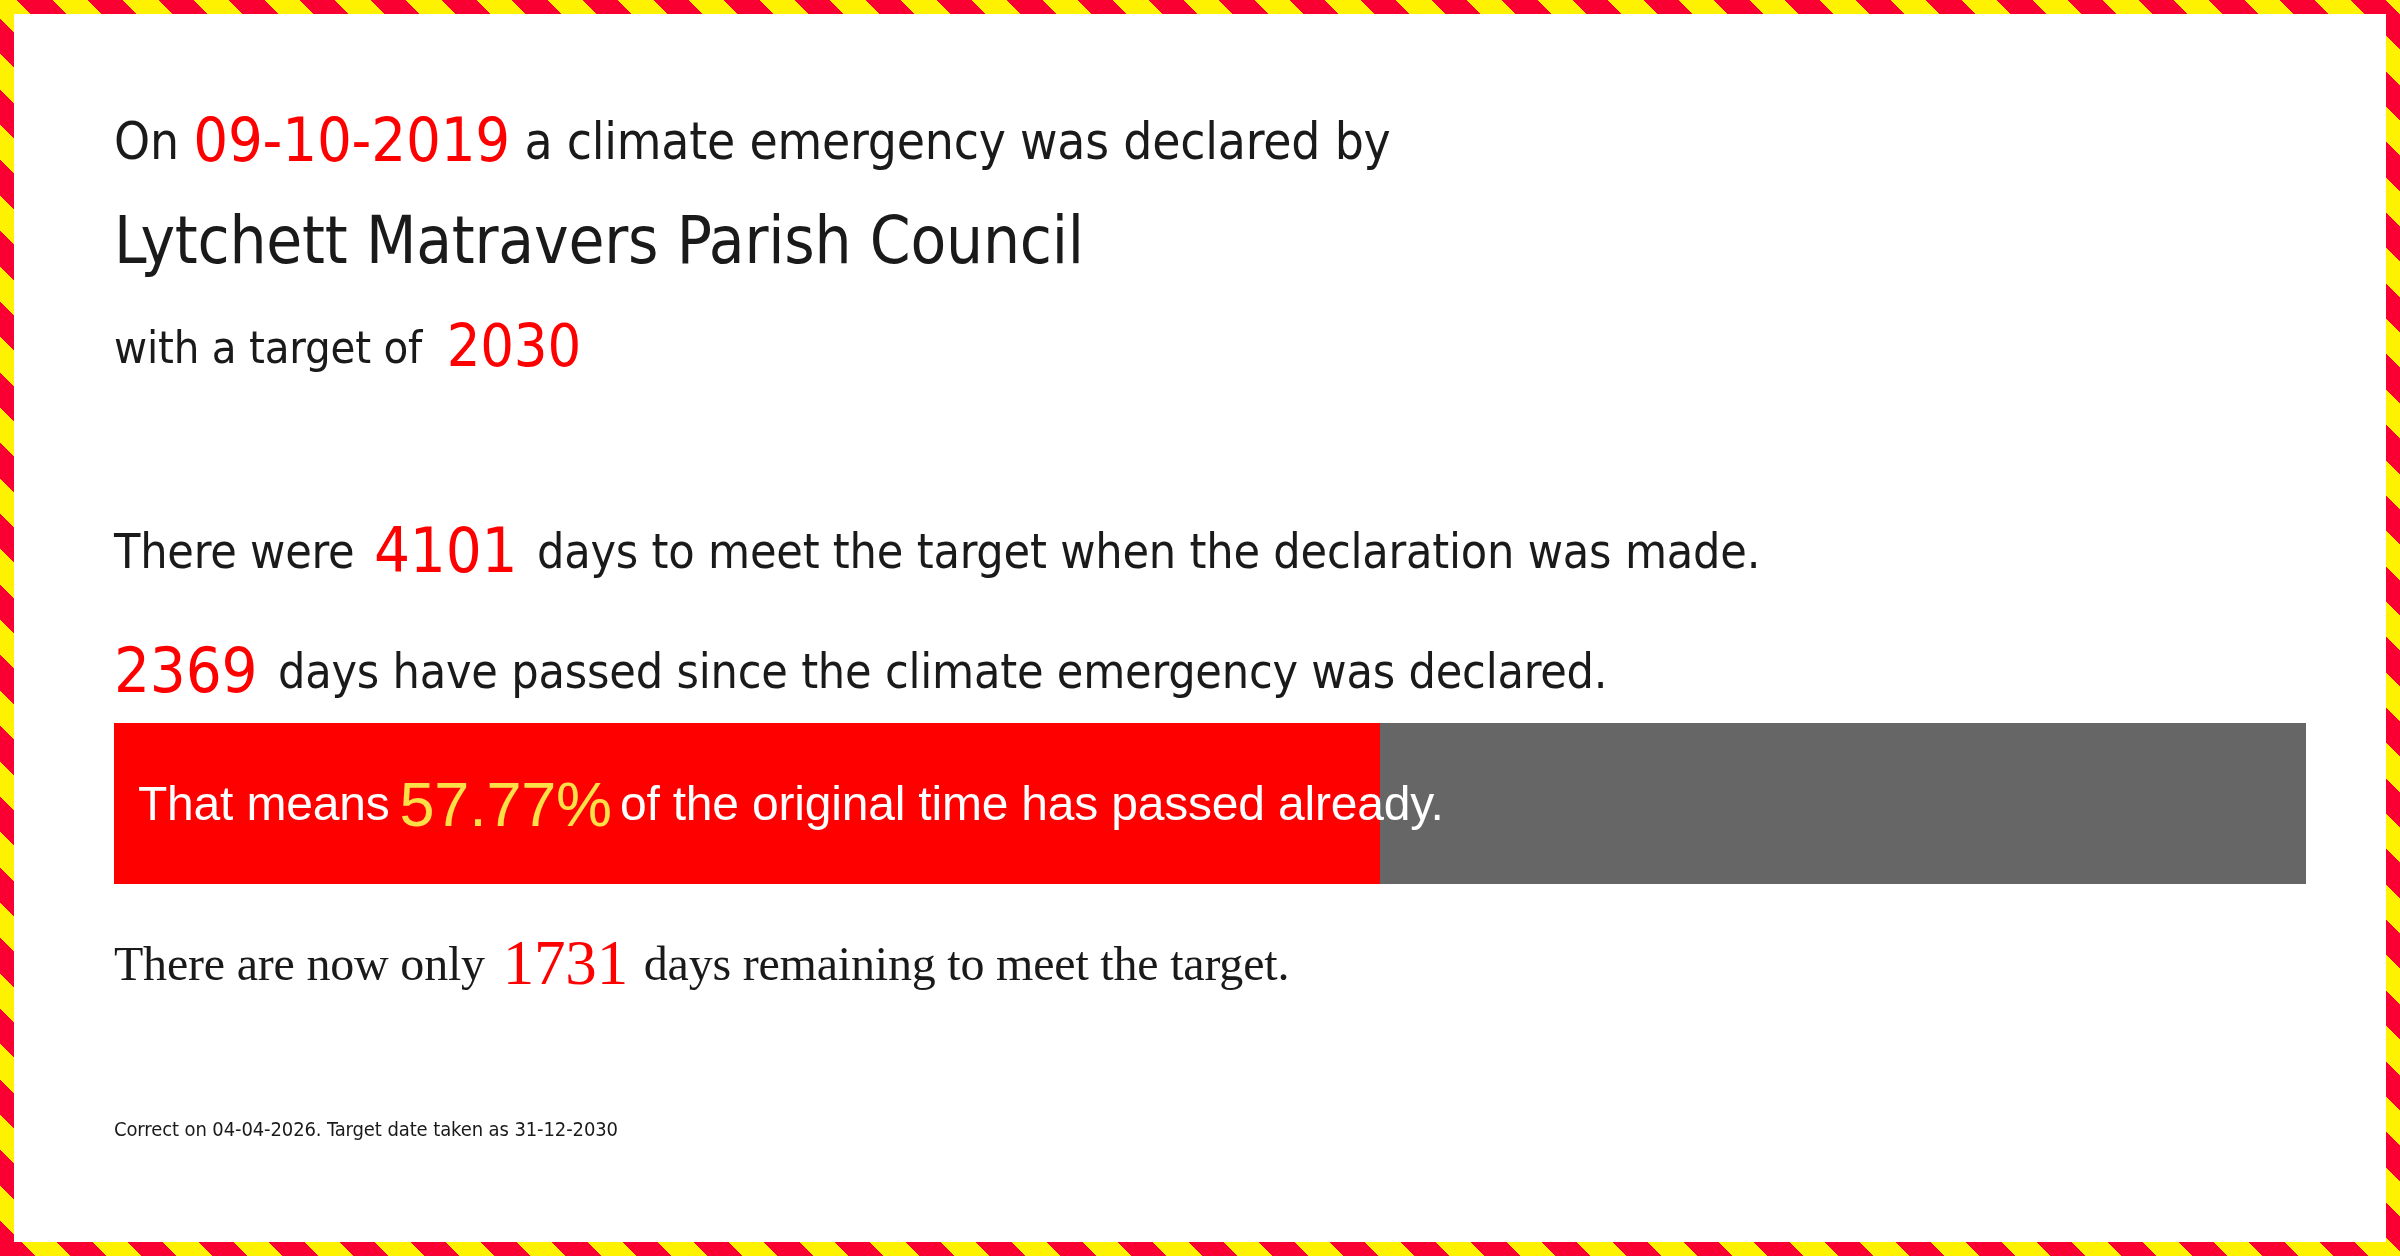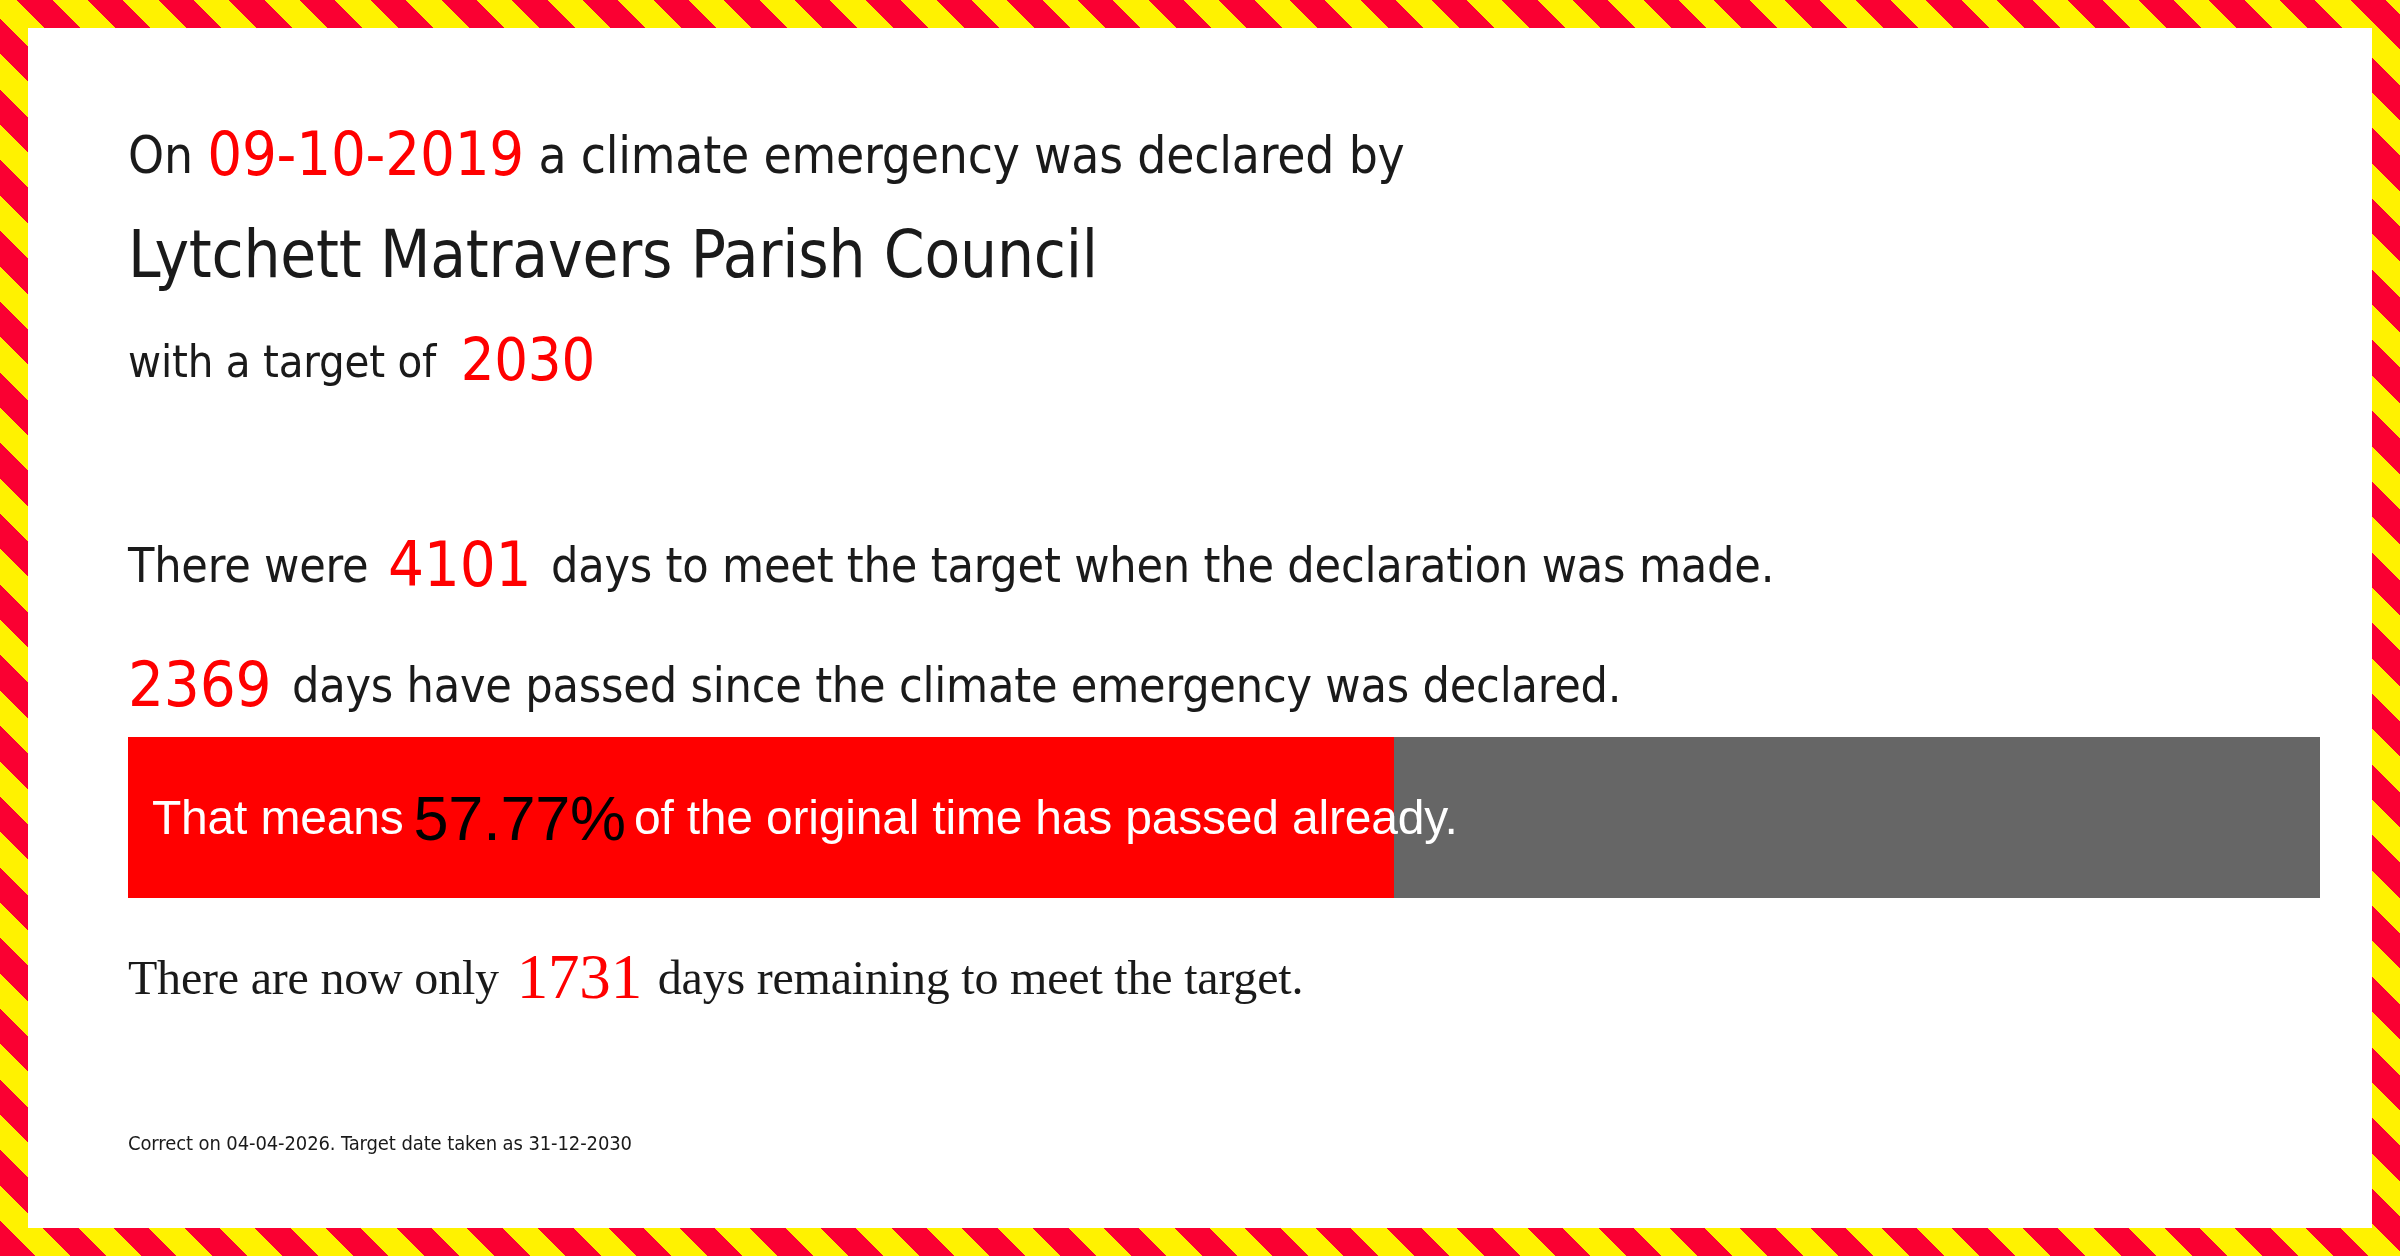--- a/index.html
+++ b/index.html
@@ -14,21 +14,21 @@
     overflow: hidden;
     font-family: "DejaVu Sans", "Liberation Sans", sans-serif;
   }
 
   
   #card-frame {
     position: relative;
     box-sizing: border-box;
     width: 2400px;
     height: 1256px;
-    padding: 28px;
+    padding: 14px;
     background-image: repeating-linear-gradient(
         45deg,
         #fa0032 0px,
         #fa0032 25px,
         #fff200 25px,
         #fff200 50px
     );
   }
 
   #card-body {
@@ -150,21 +150,21 @@
     display: flex;
     align-items: center;
     color: #ffffff;
     font-family: Liberation Sans, sans-serif;
     font-size: 48px;
     white-space: nowrap;
     letter-spacing: -0.2px;
   }
   #progress-bar-label .hl-white {
     font-size: 63px;
-    color: #000000;
+    color: #fde047;
     margin: 0 8px 0 10px;
     vertical-align: -4px;
   }
 
   
   #line-remaining-days {
     position: absolute;
     left: 100px;
     top: 918px;
     font-size: 48px;

